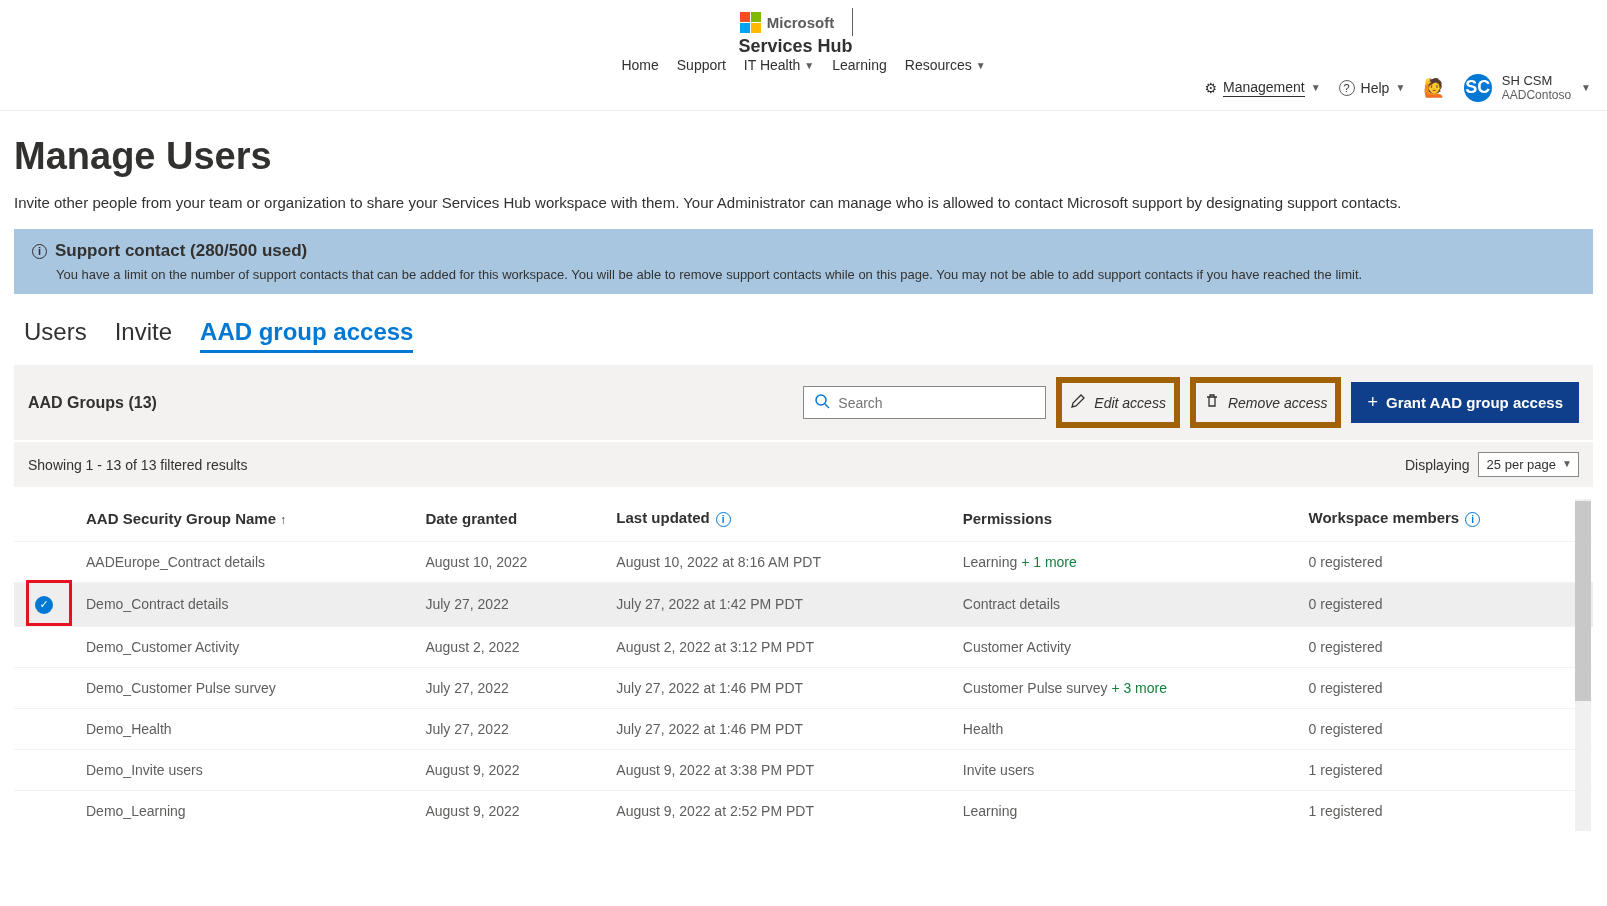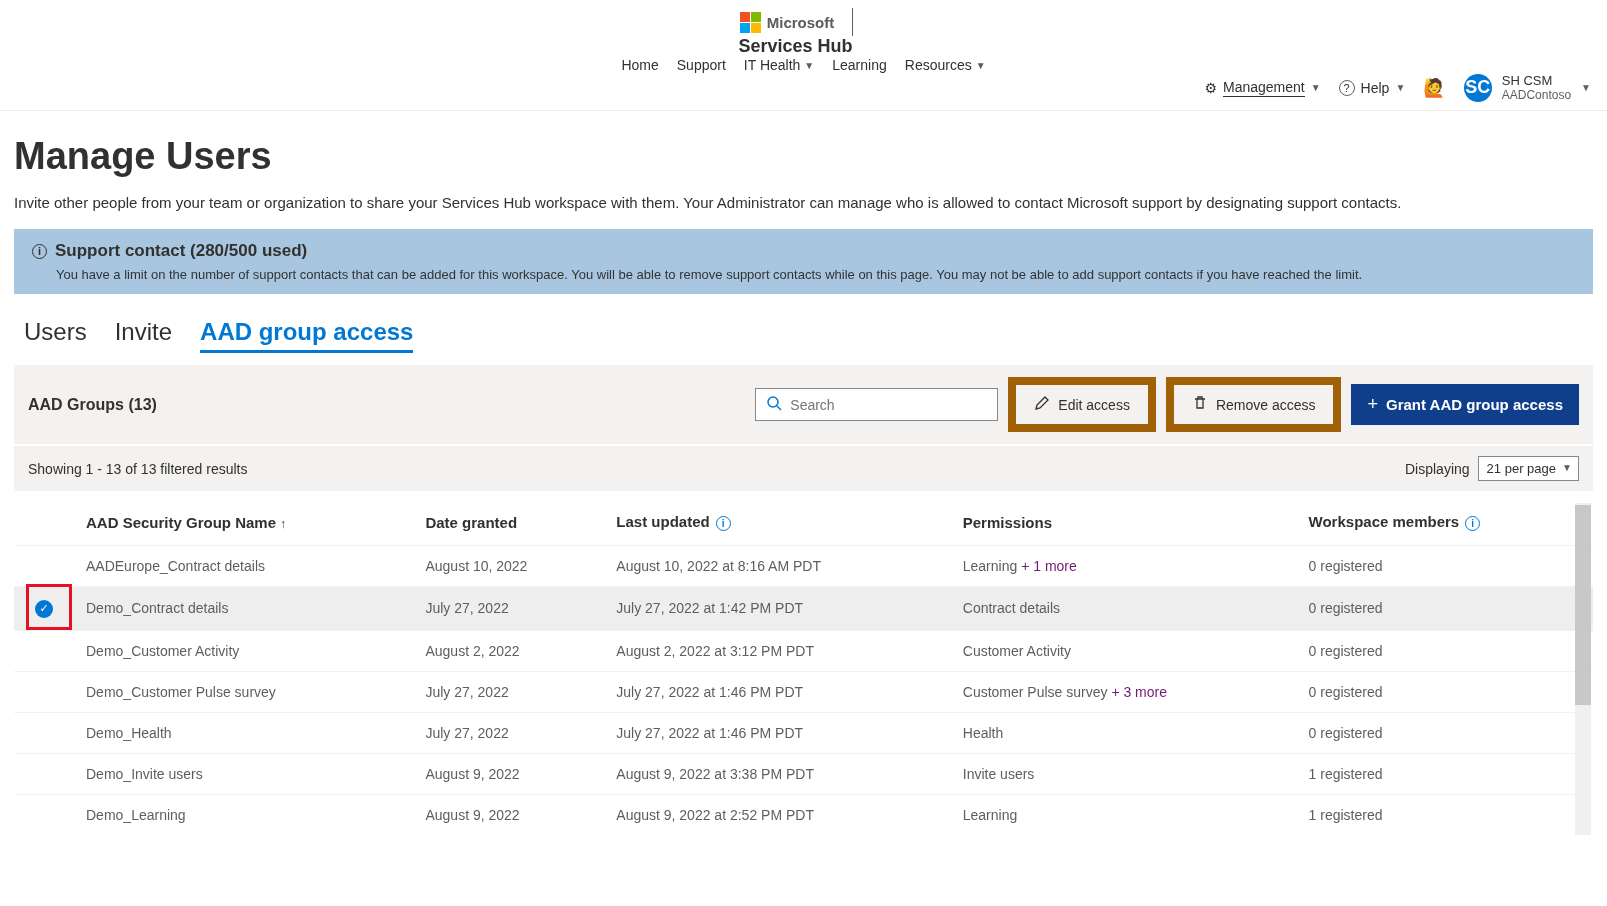--- a/index.html
+++ b/index.html
@@ -35,36 +35,36 @@
   
   .tabs { display:flex; gap: 28px; margin: 24px 0 12px 10px; font-size: 24px; text-align: center; }
   .tab { cursor:pointer; padding-bottom: 4px; }
   .tab.active { font-weight:600; border-bottom: 3px solid #0078d4; color:#0078d4;}
   
   .toolbar { background:#f3f2f1; display:flex; align-items:center; padding: 12px 14px; }
   .toolbar-title { font-size:16px; font-weight:600;}
   .toolbar-right { margin-left:auto; display:flex; align-items:center; gap: 10px;}
   .search-box { display:flex; align-items:center; border:1px solid #8a8886; background:#fff; padding: 6px 10px; width: 243px;}
   .search-box input { border:none; outline:none; font-size:14px; flex:1; margin-left:8px;}
-  .red-box { border: 8px solid #a16207; padding: 10px 18px; display:flex; align-items:center; gap:8px; cursor:pointer; background:#f3f2f1;}
+  .red-box { border: 6px solid #a16207; padding: 10px 8px; display:flex; align-items:center; gap:8px; cursor:pointer; background:#f3f2f1;font-style:italic;}
   .primary-btn { background:#0f3f8a; color:#fff; padding: 10px 16px; display:flex; align-items:center; gap:8px; cursor:pointer; font-size:15px; font-weight:600;}
   
   .results-bar { background:#f3f2f1; display:flex; align-items:center; padding: 10px 14px; font-size:14px; color:#323130; margin-top:2px;}
   .results-bar .right{margin-left:auto; display:flex; align-items:center; gap:8px;}
   .pager-select { border:1px solid #8a8886; background:#fff; padding:4px 22px 4px 8px; font-size:13px; position:relative;}
   
   .table-wrap { margin-top: 8px; position:relative;}
   table { width:100%; border-collapse: collapse; }
   th { text-align:left; font-weight:600; font-size:15px; padding: 14px 12px; }
   td { padding: 12px 12px; font-size:14px; color:#605e5c; border-top:1px solid #f3f2f1;}
   th:first-child, td:first-child { width:60px; text-align:center;}
   tr.selected { background:#eee; }
   .check-circle { width:18px; height:18px; border-radius:50%; background:#0078d4; color:#fff; display:inline-flex; align-items:center; justify-content:center; font-size:11px;}
   .sel-red-box { position:absolute; border:3px solid #e81123; width:46px; height:46px; left:12px;}
-  .link-more { color:#701a75; cursor:pointer;}
+  .link-more { color:#15803d; cursor:pointer;}
   .sort-arrow{font-size:12px; margin-left:4px;}
   .info-icon { color:#0078d4; font-size:13px; margin-left:6px; border:1px solid #0078d4; border-radius:50%; width:15px; height:15px; display:inline-flex; align-items:center; justify-content:center; font-size:10px;}
   .scrollbar-fake{position:absolute; right:2px; top:4px; bottom:0; width:16px; background:#f0f0f0;}
   .scrollbar-thumb{background:#c8c8c8; width:100%; height:200px; margin-top:2px;}
 </style>
 </head>
 <body>
 
 <div class="topbar">
   <div class="ms-logo">
@@ -164,21 +164,21 @@
         <span>Grant AAD group access</span>
       </div>
     </div>
   </div>
 
   <div class="results-bar">
     <span>Showing 1 - 13 of 13 filtered results</span>
     <div class="right">
       <span>Displaying</span>
       <span class="pager-select">
-        <span>21 per page</span>
+        <span>25 per page</span>
         <span class="chev" style="position:absolute;right:6px;top:5px;">▼</span>
       </span>
     </div>
   </div>
 
   <div class="table-wrap">
     <table>
       <thead>
         <tr>
           <th></th>

